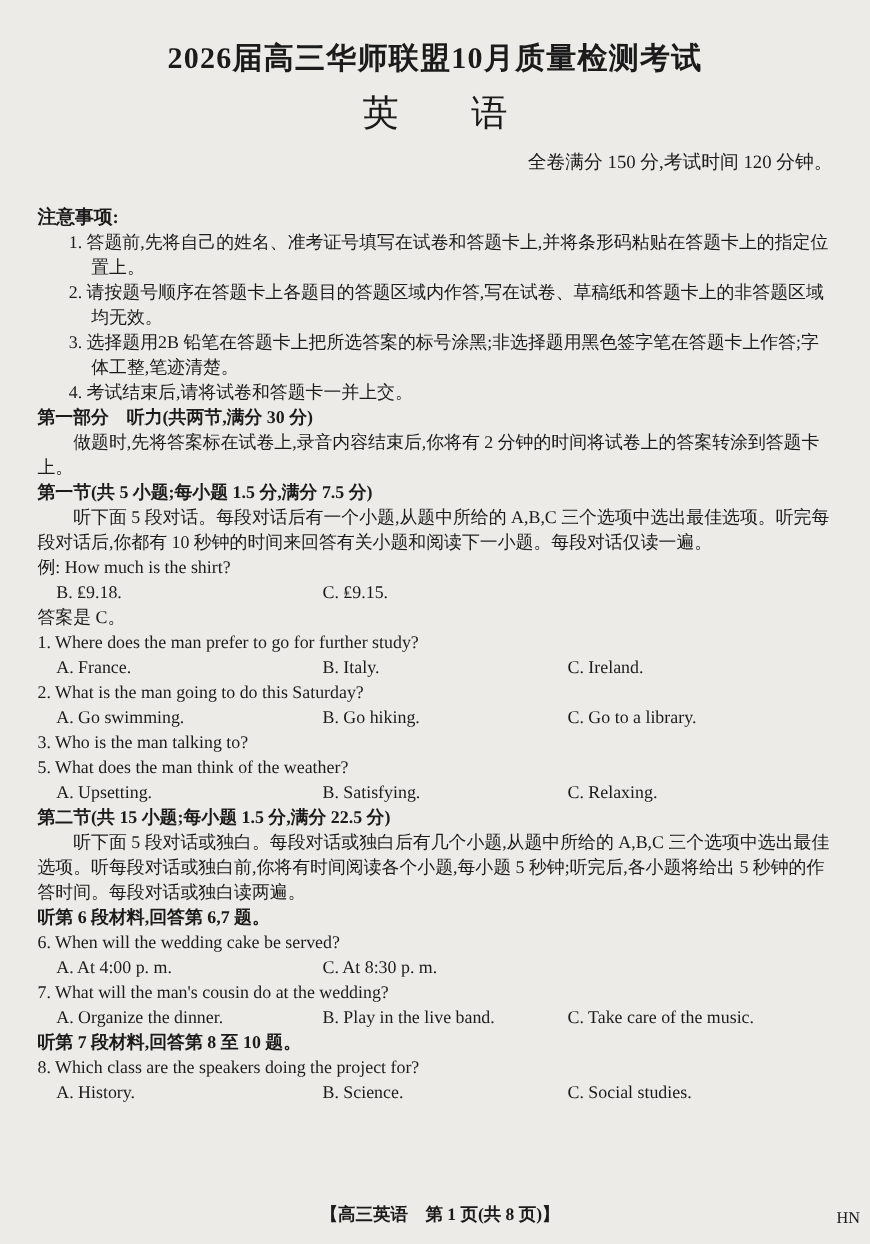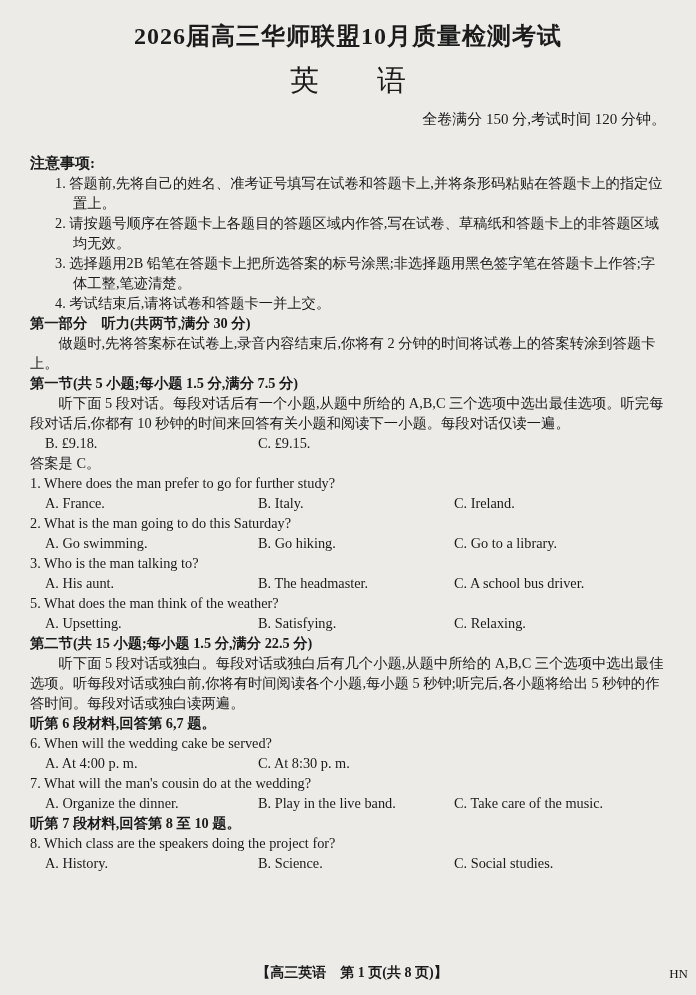--- a/index.html
+++ b/index.html
@@ -6,21 +6,21 @@
   html, body { margin: 0; padding: 0; }
   body {
     width: 696px;
     height: 995px;
     background: #ecebe7;
     color: #1b1b1b;
     font-family: "Liberation Serif", "DejaVu Serif", serif;
     position: relative;
     overflow: hidden;
   }
-  .page { padding: 21px 30px 0 30px; }
+  .page { padding: 32px 30px 0 30px; }
   .title {
     font-size: 24px;
     font-weight: bold;
     text-align: center;
     margin: 0 0 10px 0;
     line-height: 30px;
     letter-spacing: 1px;
   }
   .subject {
     font-size: 29px;
@@ -99,20 +99,21 @@
     <p class="line notice-item">3. 选择题用2B 铅笔在答题卡上把所选答案的标号涂黑;非选择题用黑色签字笔在答题卡上作答;字体工整,笔迹清楚。</p>
     <p class="line notice-item">4. 考试结束后,请将试卷和答题卡一并上交。</p>
   </div>
 
   <p class="line part-heading">第一部分　听力(共两节,满分 30 分)</p>
   <p class="line indent">做题时,先将答案标在试卷上,录音内容结束后,你将有 2 分钟的时间将试卷上的答案转涂到答题卡上。</p>
 
   <p class="line section-heading">第一节(共 5 小题;每小题 1.5 分,满分 7.5 分)</p>
   <p class="line indent">听下面 5 段对话。每段对话后有一个小题,从题中所给的 A,B,C 三个选项中选出最佳选项。听完每段对话后,你都有 10 秒钟的时间来回答有关小题和阅读下一小题。每段对话仅读一遍。</p>
 
+  <p class="line">例: How much is the shirt?</p>
   <div class="opts">
     <span>B. ₤9.18.</span>
     <span>C. ₤9.15.</span>
   </div>
   <p class="line">答案是 C。</p>
 
   <div>
     <p class="line">1. Where does the man prefer to go for further study?</p>
     <div class="opts">
       <span>A. France.</span>
@@ -125,25 +126,20 @@
     <p class="line">2. What is the man going to do this Saturday?</p>
     <div class="opts">
       <span>A. Go swimming.</span>
       <span>B. Go hiking.</span>
       <span>C. Go to a library.</span>
     </div>
   </div>
 
   <div>
     <p class="line">3. Who is the man talking to?</p>
-    <div class="opts">
-      <span>A. His aunt.</span>
-      <span>B. The headmaster.</span>
-      <span>C. A school bus driver.</span>
-    </div>
   </div>
 
 
   <div>
     <p class="line">5. What does the man think of the weather?</p>
     <div class="opts">
       <span>A. Upsetting.</span>
       <span>B. Satisfying.</span>
       <span>C. Relaxing.</span>
     </div>

